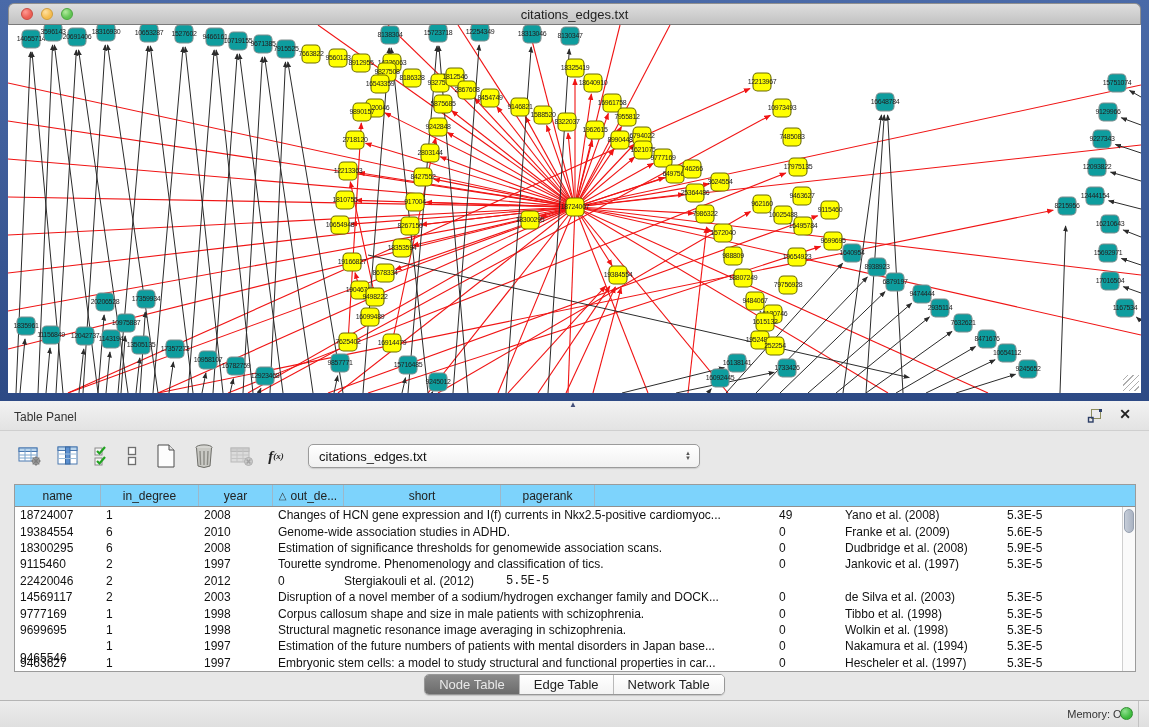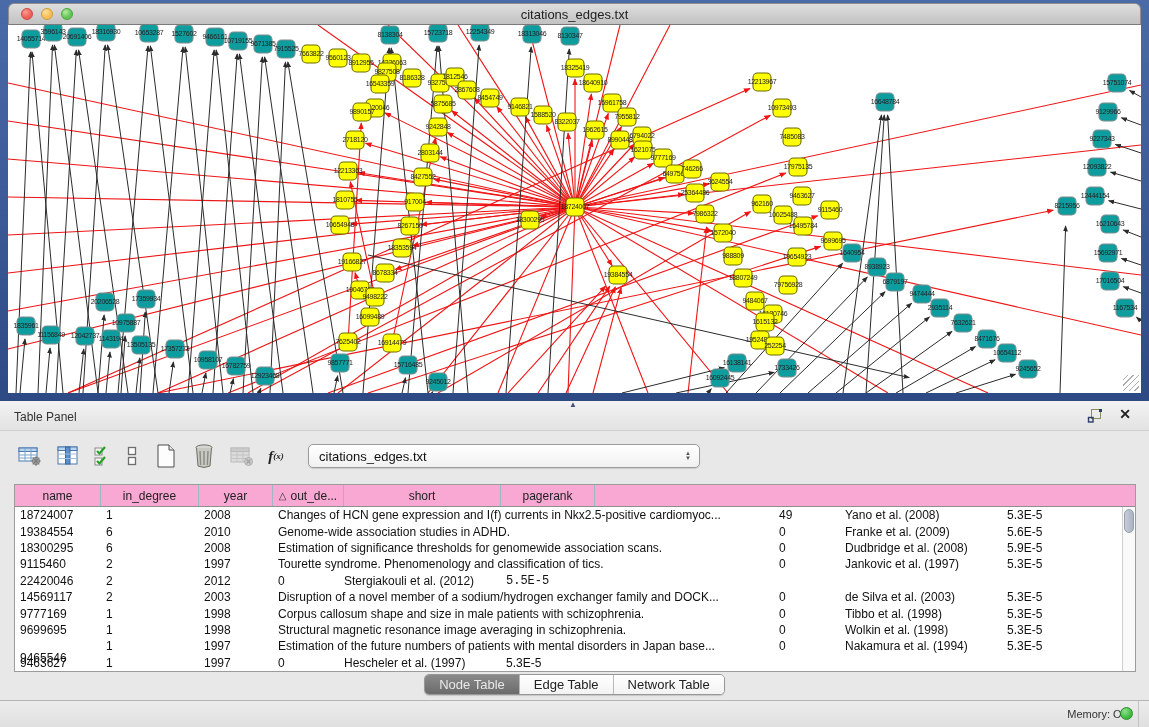--- a/index.html
+++ b/index.html
@@ -39,21 +39,21 @@
   .fx { font-family:"Liberation Serif", serif; font-style:italic; font-weight:bold; font-size:15px; color:#222; }
   .fx small { font-size:9px; font-weight:bold; }
   .combobox { position:relative; width:392px; height:24px; margin-left:14px; border:1px solid #9b9b9b; border-radius:5px;
     background:linear-gradient(#ffffff,#f1f1f1); box-shadow:0 1px 1px rgba(0,0,0,.12); display:flex; align-items:center; }
   .combobox .value { font-size:13px; color:#111; padding-left:10px; flex:1; }
   .combobox .spin { width:18px; display:flex; flex-direction:column; align-items:center; justify-content:center; line-height:5px; font-size:6px; color:#555; padding-right:4px;}
 
   
   .table-frame { position:absolute; left:14px; top:53px; width:1122px; height:188px; background:#fff;
     border:1px solid #9b9b9b; }
-  .thead { display:flex; height:22px; background:#f9a8d4; border-bottom:1px solid #8f8f8f; }
+  .thead { display:flex; height:22px; background:#7dd3fc; border-bottom:1px solid #8f8f8f; }
   .th { font-size:12px; color:#222; display:flex; align-items:center; justify-content:center;
     border-right:1px solid #9db7c9; overflow:hidden; white-space:nowrap; }
   .th:last-child { border-right:none; }
   .th .sort { font-size:10px; margin-right:4px; color:#333; }
   .tbody { position:absolute; left:0; top:22px; right:13px; bottom:0; overflow:hidden; }
   .tr { display:flex; height:16.4px; align-items:center; }
   .td { font-size:12px; color:#111; overflow:hidden; white-space:nowrap; padding-left:5px; }
   .td.center { text-align:left; padding-left:0; }
   .vscroll { position:absolute; right:0; top:22px; bottom:0; width:13px; background:#fafafa; border-left:1px solid #cfcfcf; }
   .vthumb { position:absolute; left:1px; top:2px; width:10px; height:24px; border-radius:5px;
@@ -930,20 +930,21 @@
             <div class="td" style="width: 74px;">1997</div>
             <div class="td" style="width: 501px;">Estimation of the future numbers of patients with mental disorders in Japan base...</div>
             <div class="td" style="width: 71px;">0</div>
             <div class="td center" style="width: 157px;">Nakamura et al. (1994)</div>
             <div class="td" style="width: 94px;">5.3E-5</div>
           </div>
           <div class="tr">
             <div class="td" style="width: 86px;">9463627</div>
             <div class="td" style="width: 98px;">1</div>
             <div class="td" style="width: 74px;">1997</div>
+            <div class="td" style="width: 501px;">Embryonic stem cells: a model to study structural and functional properties in car...</div>
             <div class="td" style="width: 71px;">0</div>
             <div class="td center" style="width: 157px;">Hescheler et al. (1997)</div>
             <div class="td" style="width: 94px;">5.3E-5</div>
           </div>
         </div>
       <div class="vscroll">
         <div class="vthumb"></div>
       </div>
     </div>
 

